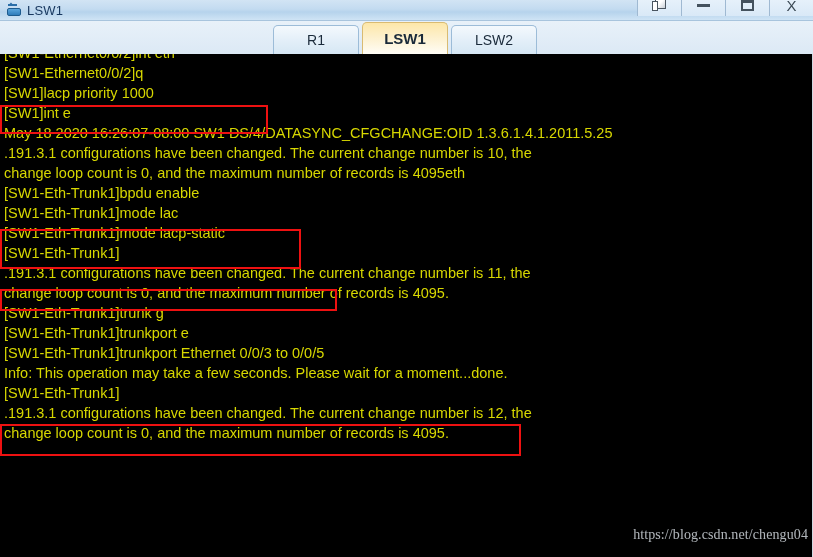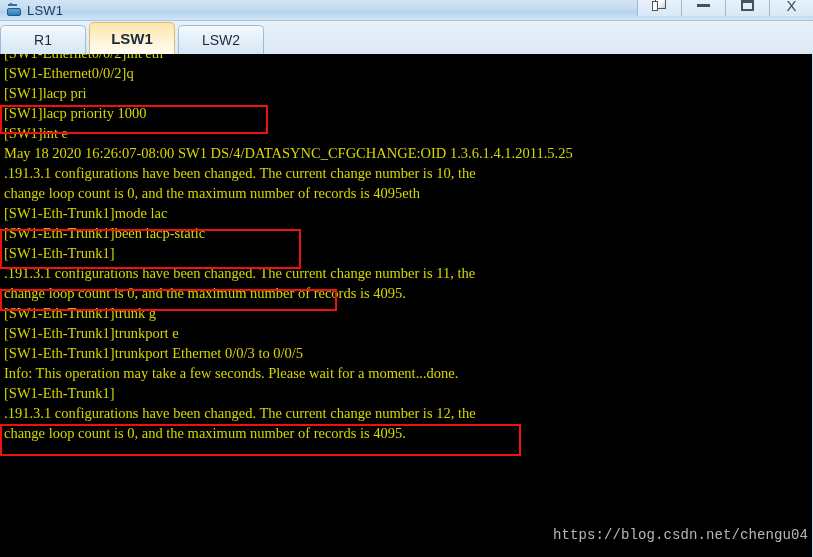--- a/index.html
+++ b/index.html
@@ -137,20 +137,21 @@
     position: absolute;
     left: 0; top: 21px;
     width: 813px;
     height: 34px;
     background: linear-gradient(to bottom, #e8f1f9 0%, #dce9f5 100%);
     border-bottom: 1px solid #8fb4d4;
     box-sizing: border-box;
     padding-left: 0;
     display: flex;
     align-items: flex-end;
+    justify-content: center;
   }
   .tab {
     height: 29px;
     min-width: 86px;
     margin-right: 3px;
     border: 1px solid #9cbcd8;
     border-bottom: none;
     border-radius: 5px 5px 0 0;
     background: linear-gradient(to bottom, #f4f9fd 0%, #e2eef8 55%, #d6e7f4 100%);
     display: flex;
@@ -182,42 +183,42 @@
   }
   .term-lines {
     position: absolute;
     left: 4px;
     top: -11px;
     width: 806px;
   }
   .tline {
     height: 20px;
     line-height: 20px;
-    font-family: Liberation Serif, serif;
+    font-family: Liberation Sans, sans-serif;
     font-size: 14.5px;
     color: #d7d700;
     white-space: pre;
     letter-spacing: 0px;
   }
 
   
   .redbox {
     position: absolute;
     border: 2px solid #ee1111;
     box-sizing: border-box;
     pointer-events: none;
     background: transparent;
   }
 
   
   .watermark {
     position: absolute;
     right: 4px;
     bottom: 14px;
-    font-family: Liberation Mono, monospace;
+    font-family: Liberation Serif, serif;
     font-size: 14px;
     color: rgba(226, 232, 238, 0.78);
     white-space: nowrap;
     letter-spacing: 0.1px;
   }
 </style>
 </head>
 <body>
 
 <div id="app">
@@ -259,28 +260,28 @@
     </div>
     <div class="tab">
       <span>LSW2</span>
     </div>
   </div>
 
   <div class="terminal">
     <div class="term-lines" id="term-lines">
         <div class="tline">[SW1-Ethernet0/0/2]int eth</div>
         <div class="tline">[SW1-Ethernet0/0/2]q</div>
-        <div class="tline">[SW1]lacp pri</div>
         <div class="tline">[SW1]lacp priority 1000</div>
         <div class="tline">[SW1]int e</div>
         <div class="tline">May 18 2020 16:26:07-08:00 SW1 DS/4/DATASYNC_CFGCHANGE:OID 1.3.6.1.4.1.2011.5.25</div>
         <div class="tline">.191.3.1 configurations have been changed. The current change number is 10, the</div>
         <div class="tline">change loop count is 0, and the maximum number of records is 4095eth</div>
+        <div class="tline">[SW1-Eth-Trunk1]bpdu enable</div>
         <div class="tline">[SW1-Eth-Trunk1]mode lac</div>
-        <div class="tline">[SW1-Eth-Trunk1]been lacp-static</div>
+        <div class="tline">[SW1-Eth-Trunk1]mode lacp-static</div>
         <div class="tline">[SW1-Eth-Trunk1]</div>
         <div class="tline">.191.3.1 configurations have been changed. The current change number is 11, the</div>
         <div class="tline">change loop count is 0, and the maximum number of records is 4095.</div>
         <div class="tline">[SW1-Eth-Trunk1]trunk g</div>
         <div class="tline">[SW1-Eth-Trunk1]trunkport e</div>
         <div class="tline">[SW1-Eth-Trunk1]trunkport Ethernet 0/0/3 to 0/0/5</div>
         <div class="tline">Info: This operation may take a few seconds. Please wait for a moment...done.</div>
         <div class="tline">[SW1-Eth-Trunk1]</div>
         <div class="tline">.191.3.1 configurations have been changed. The current change number is 12, the</div>
         <div class="tline">change loop count is 0, and the maximum number of records is 4095.</div>

